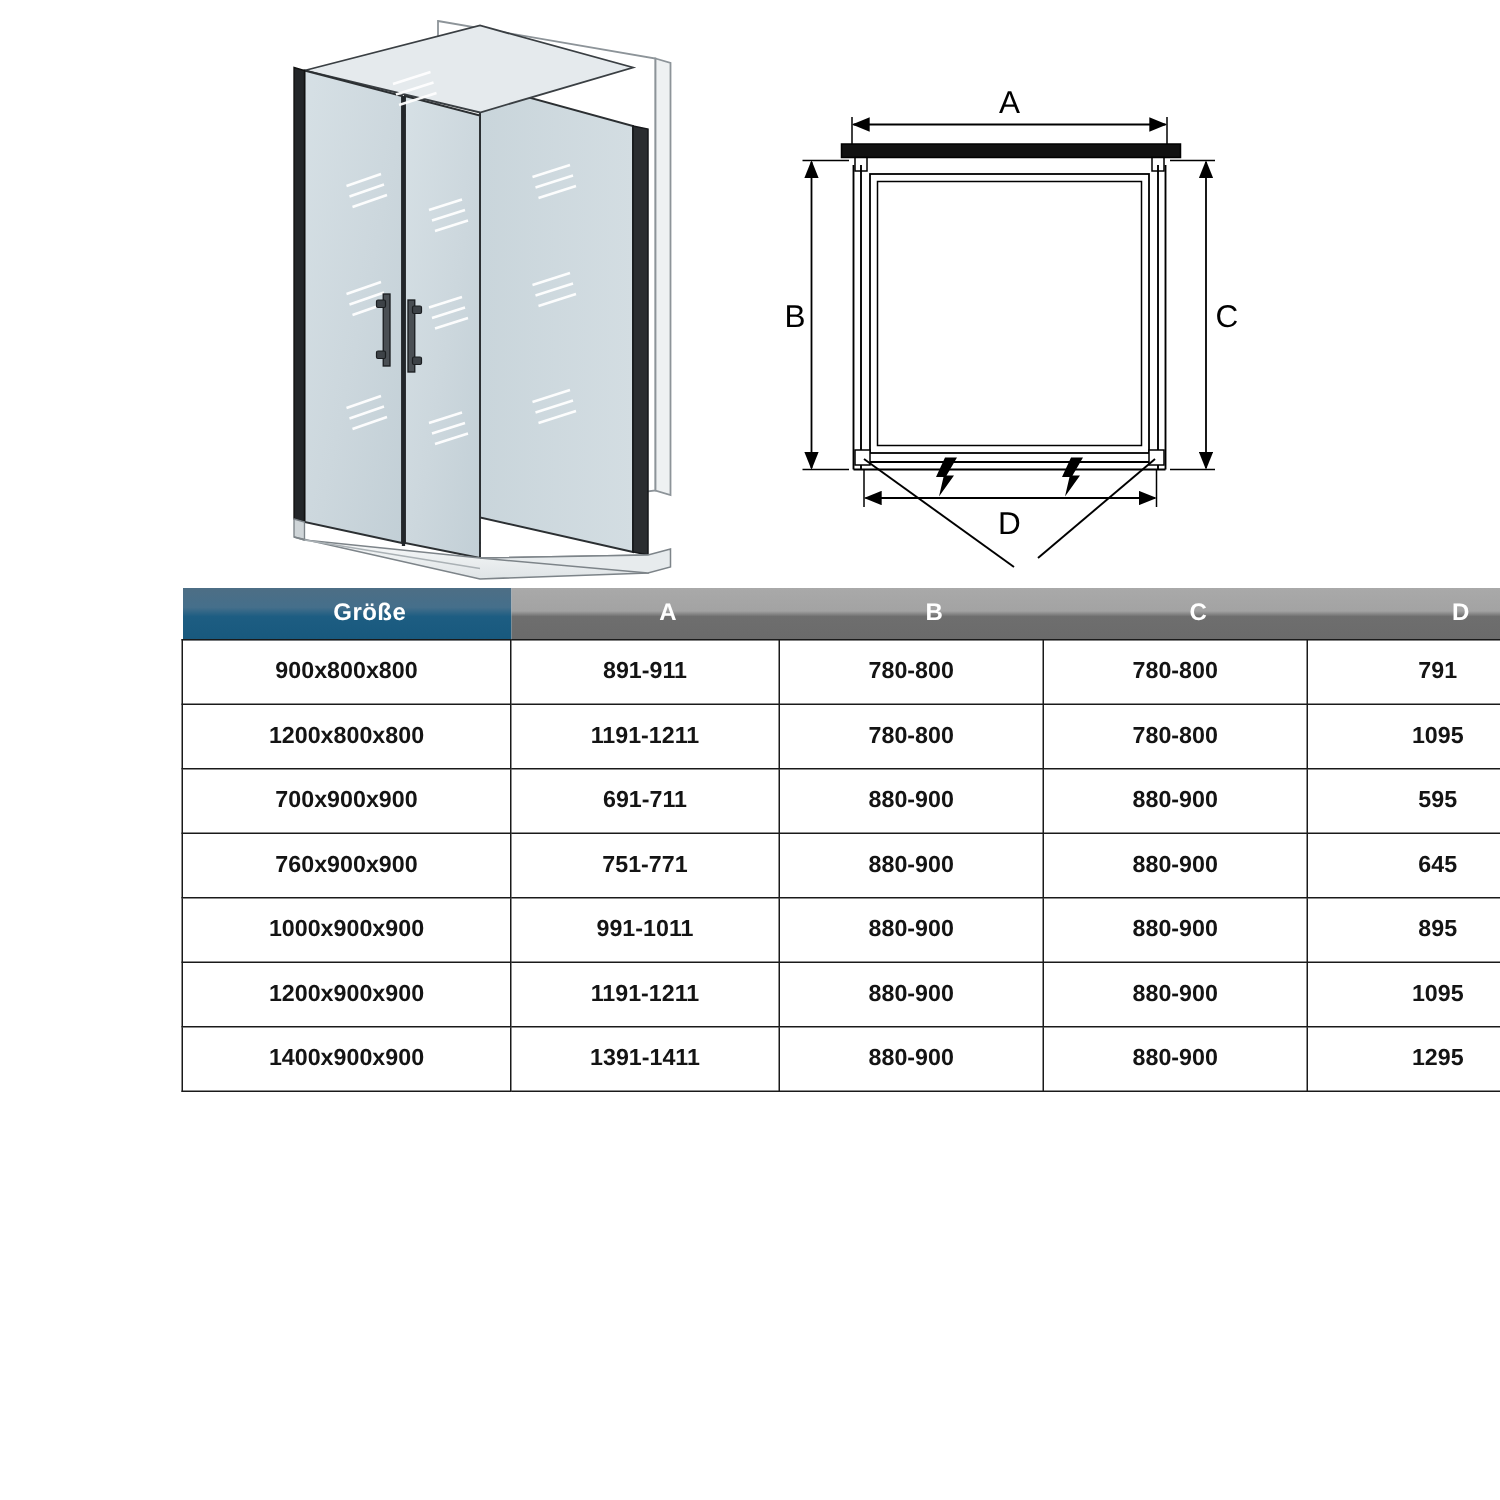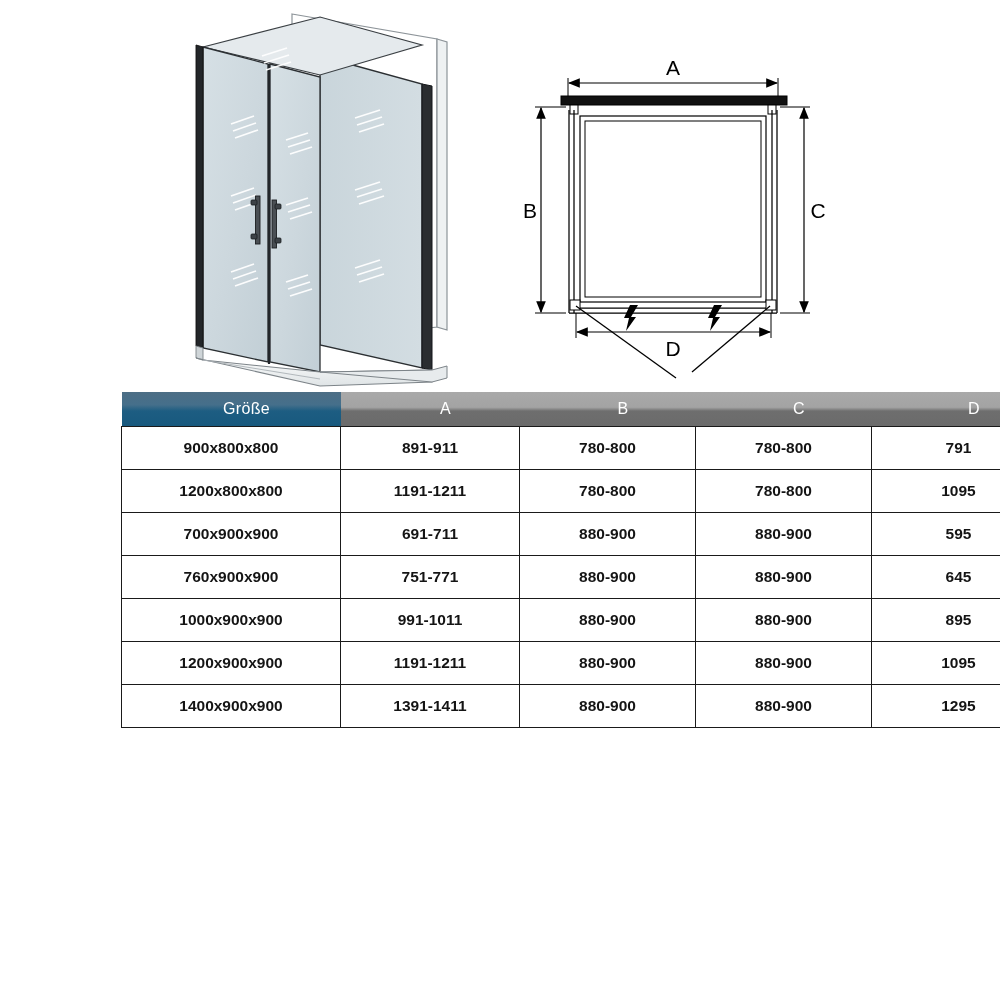--- a/index.html
+++ b/index.html
@@ -20,21 +20,21 @@
     position:absolute;
     left:121px;top:392px;
     width:759px;
     border-collapse:collapse;
     table-layout:fixed;
   }
   .sizetable th{
     height:32px;
     color:#ffffff;
     font-size:16px;
-    font-weight:normal;
+    font-weight:bold;
     text-align:center;
     vertical-align:middle;
     border:none;
     letter-spacing:.3px;
     padding-left:32px;
   }
   .th-size{
     background:linear-gradient(to bottom,#4d6e85 0%,#456f8b 38%,#1d5d82 56%,#18597e 100%);
     border-right:2px solid #ffffff;
   }

